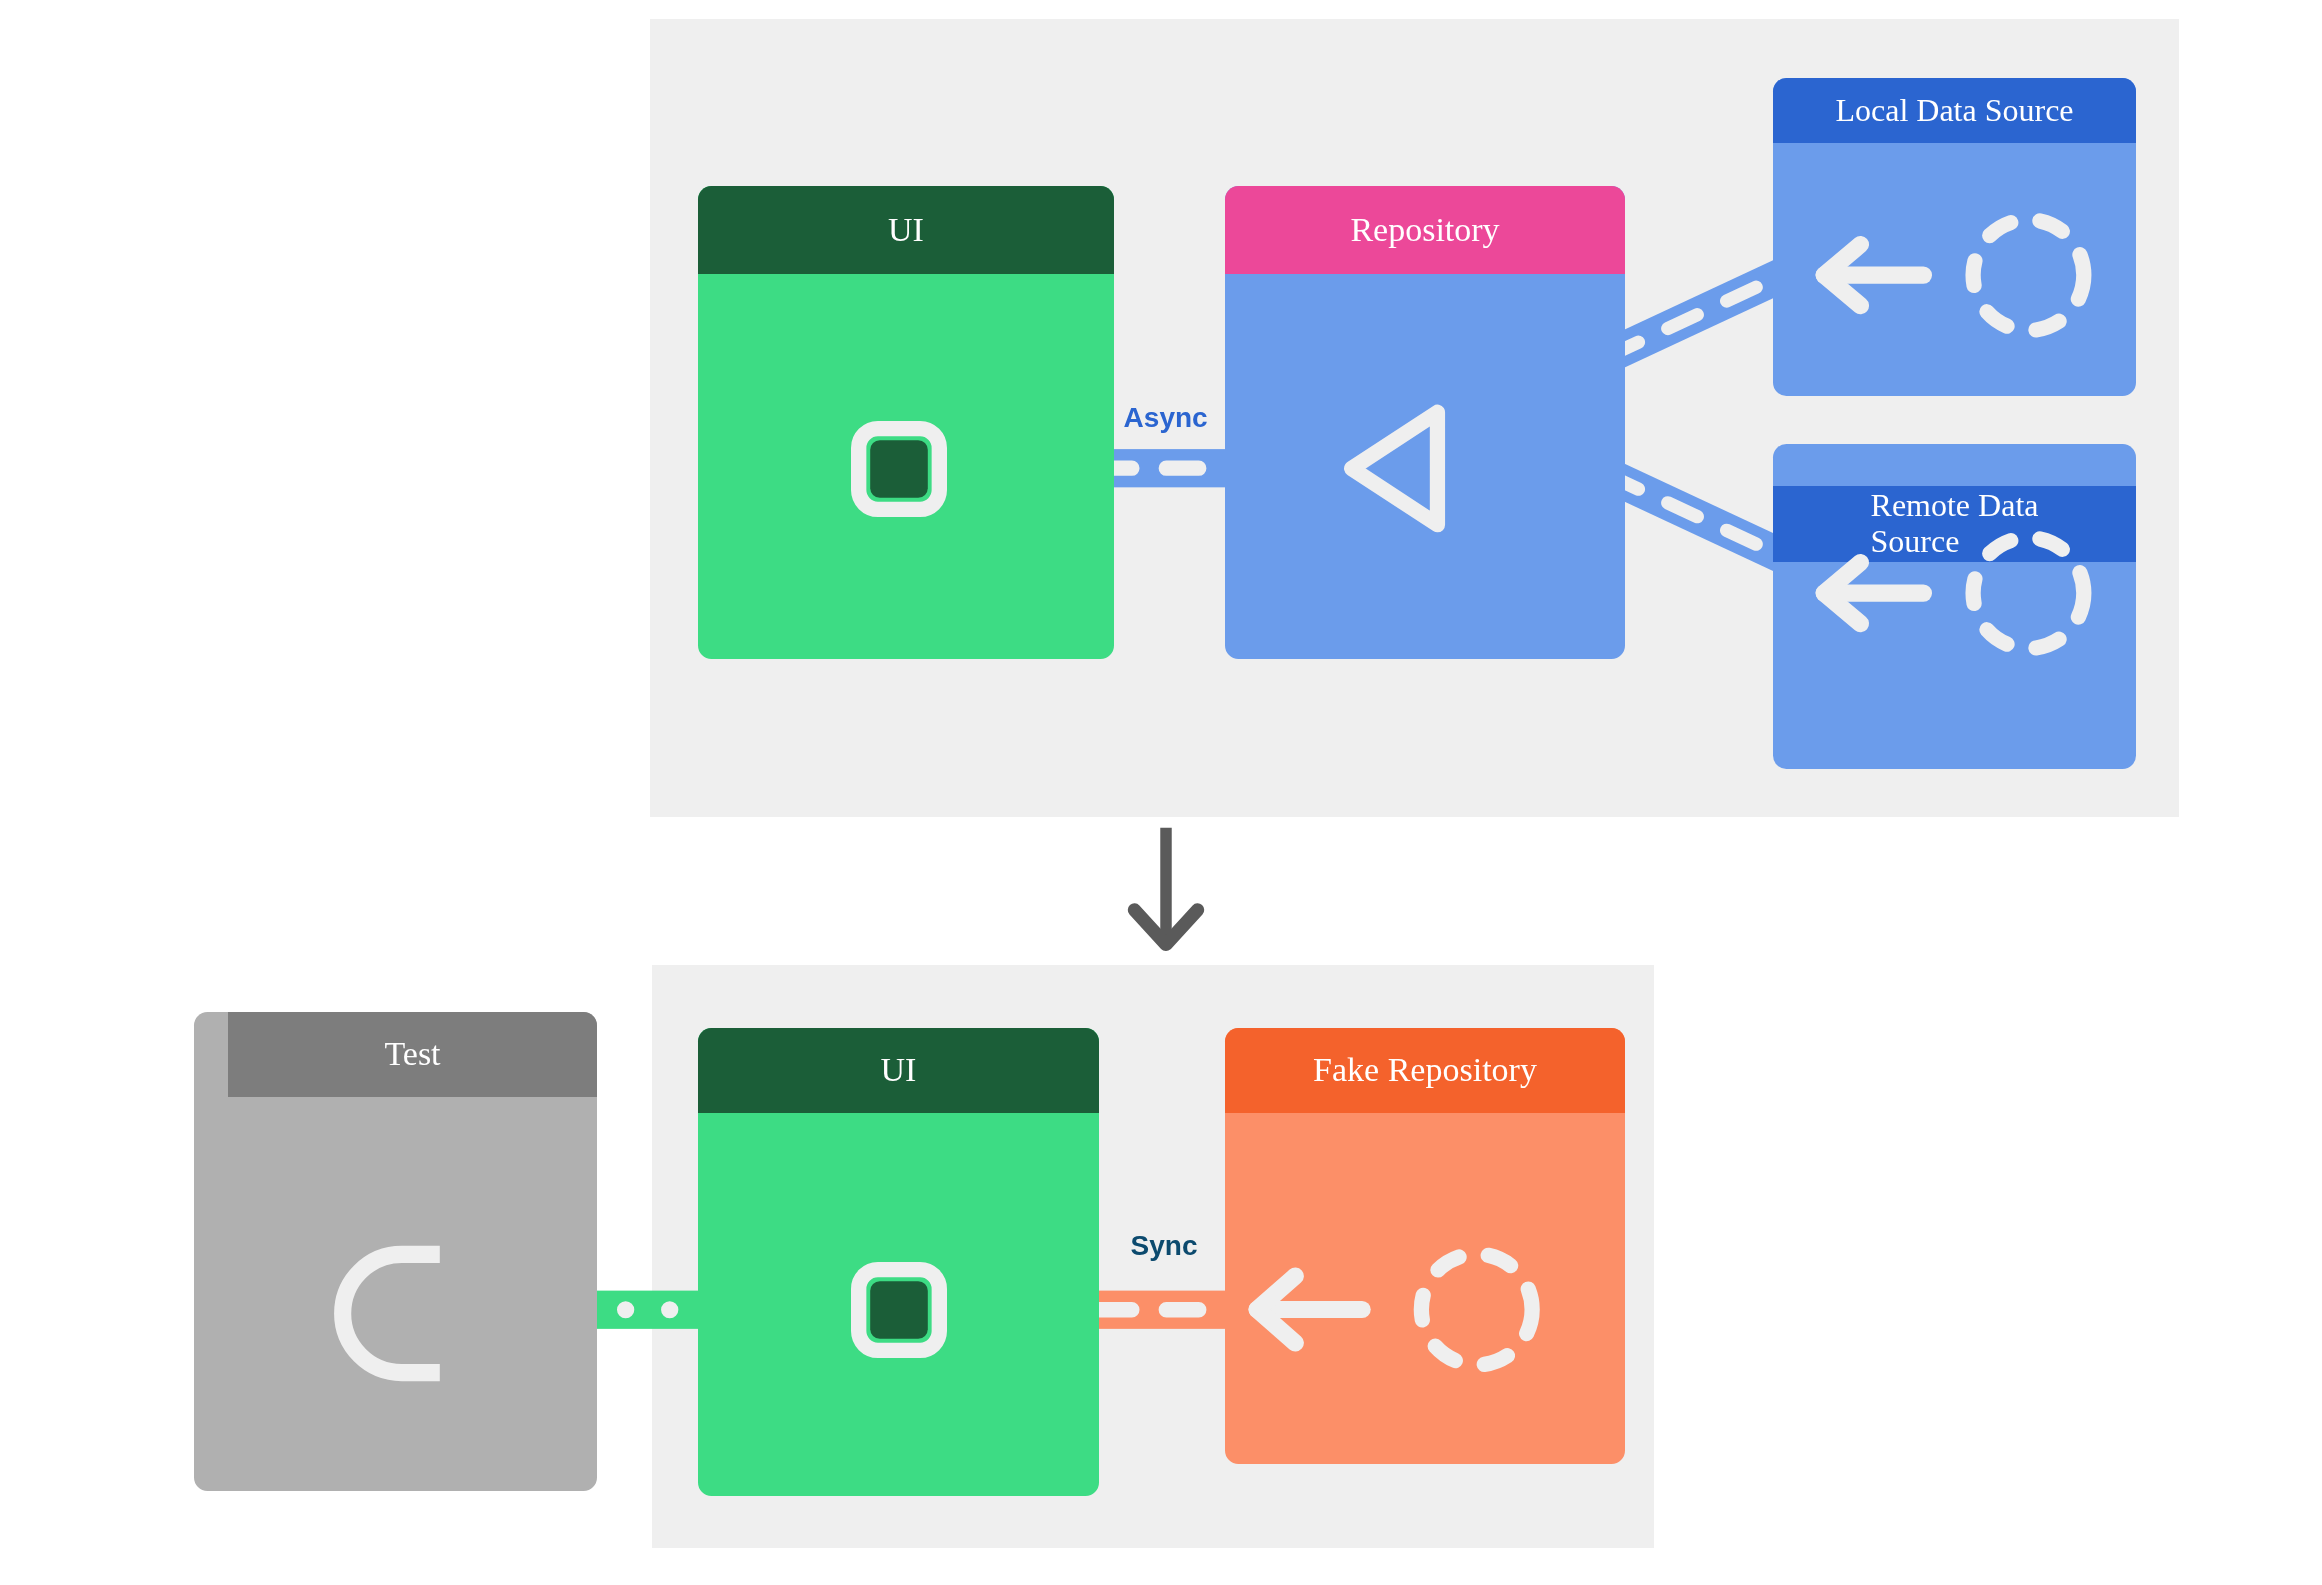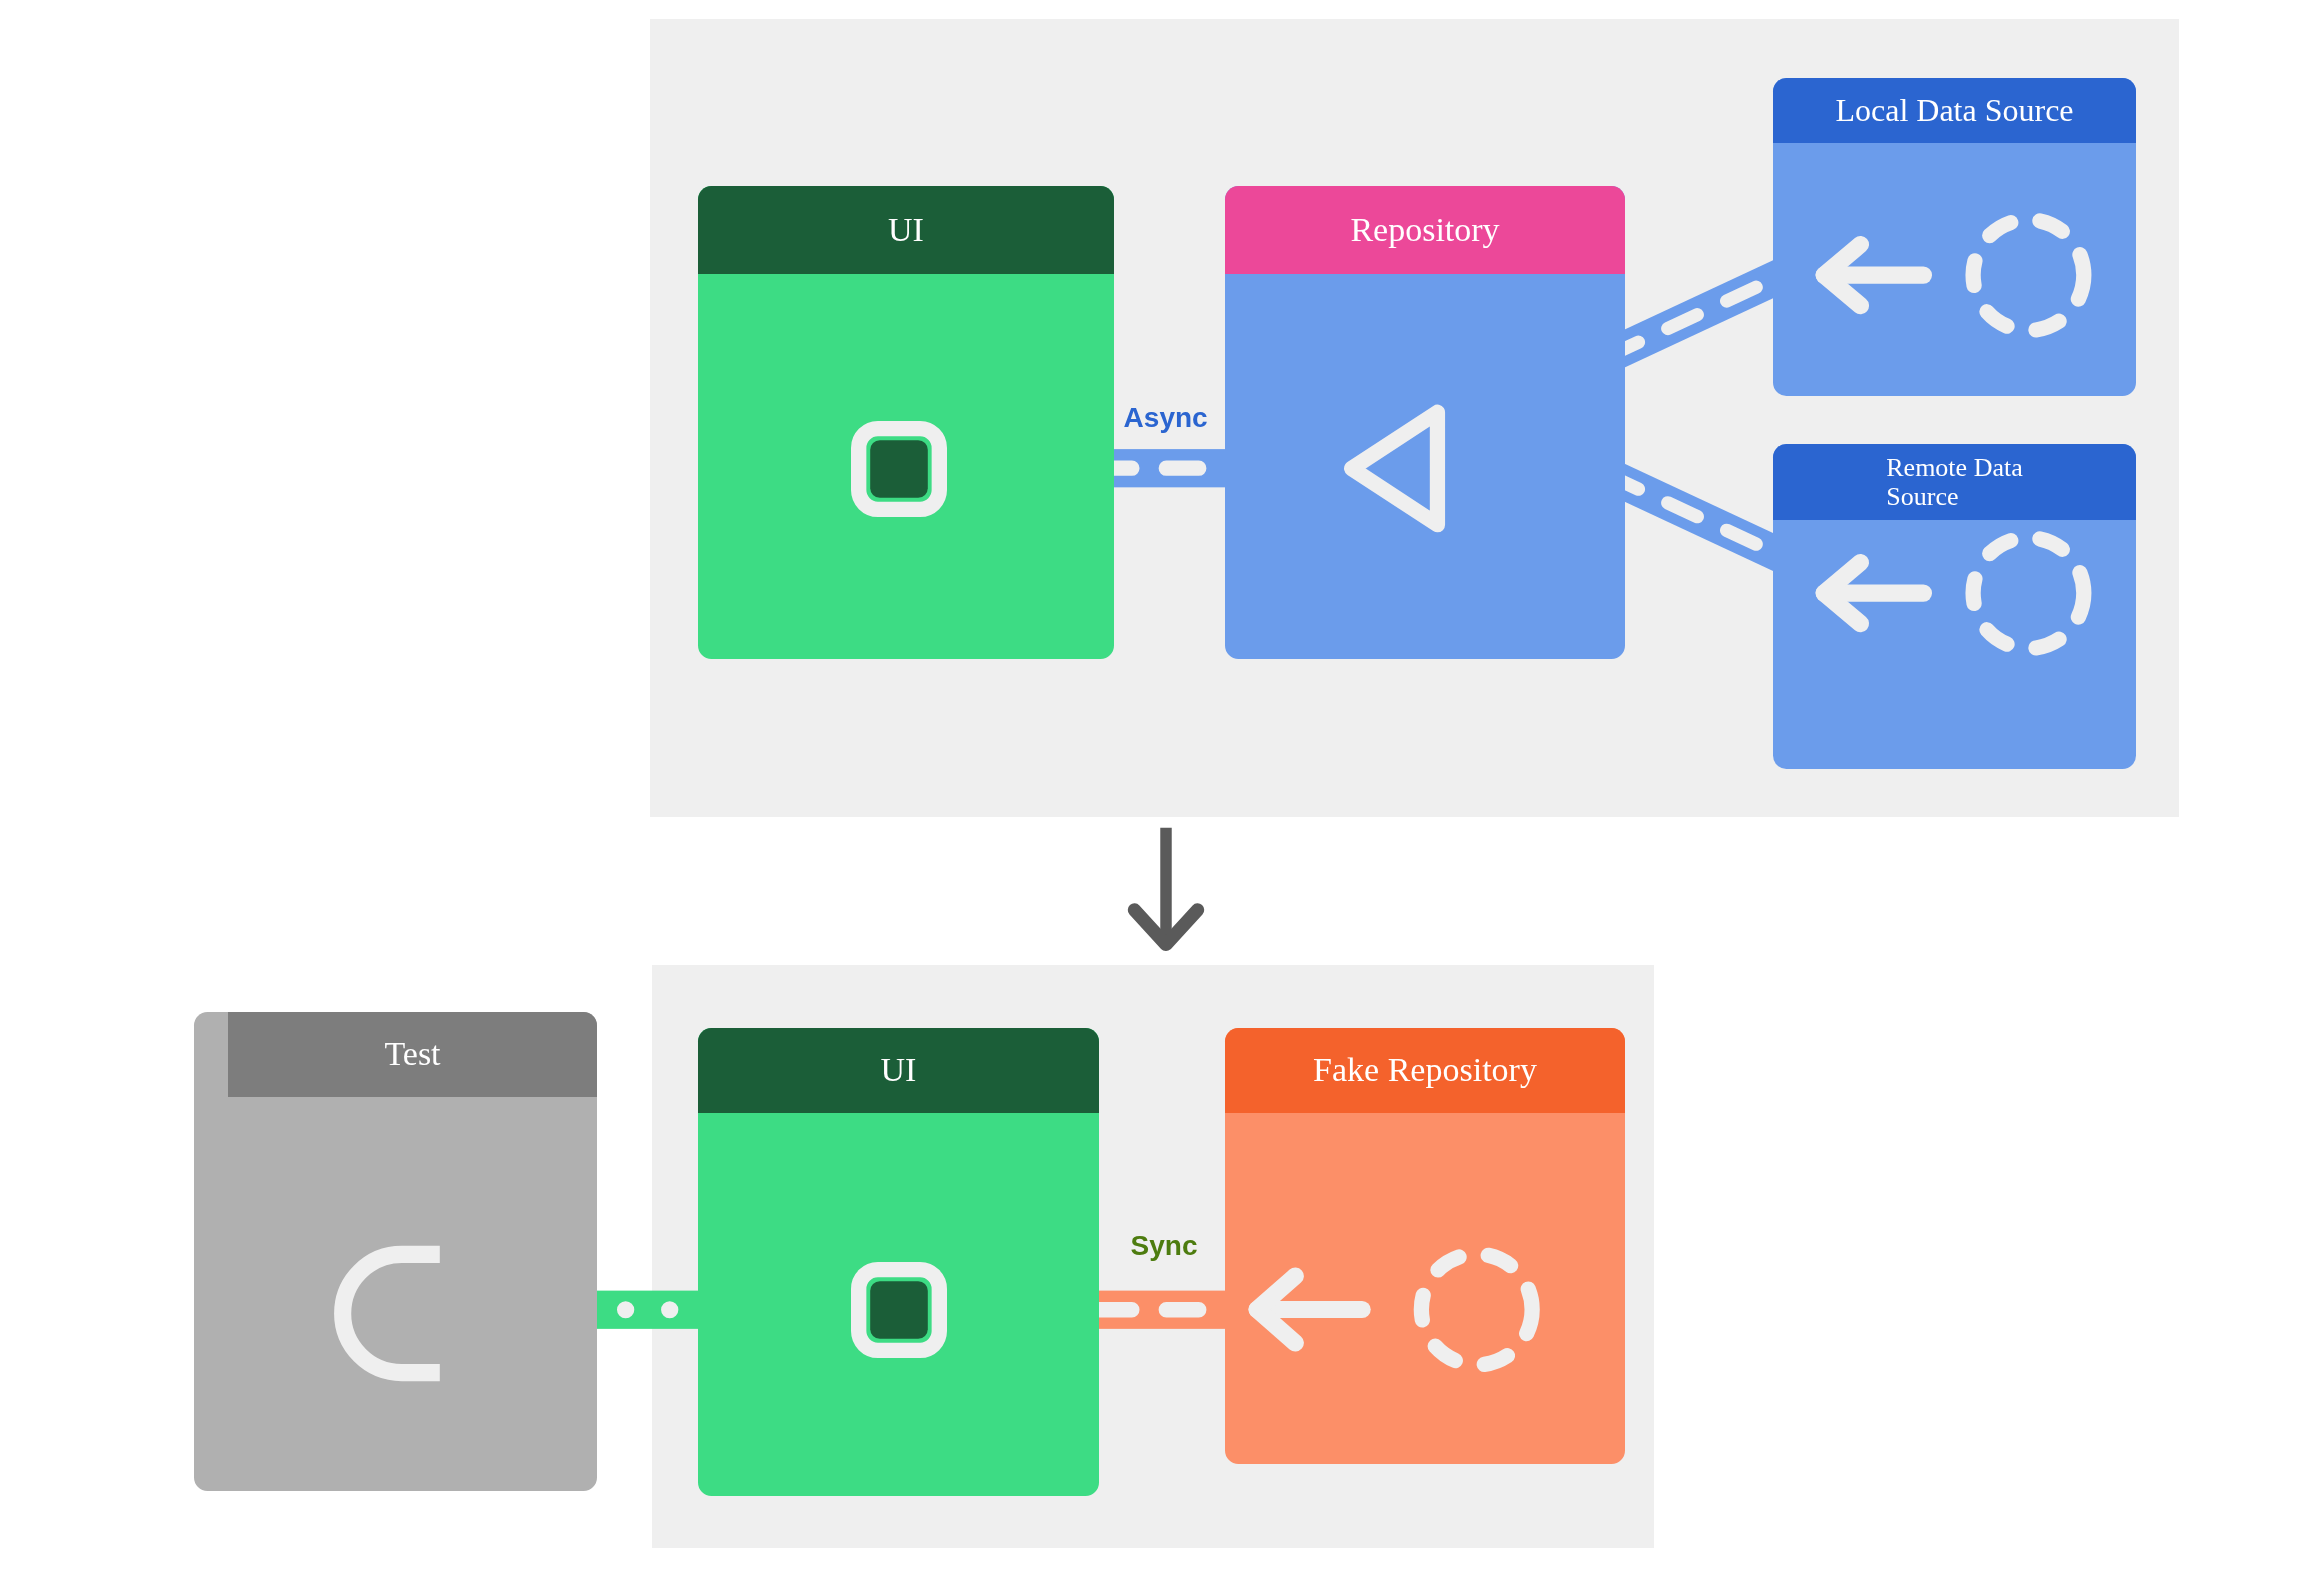--- a/index.html
+++ b/index.html
@@ -53,21 +53,21 @@
 </div>
 <svg class="ic" style="left:1807px;top:206px;width:315px;height:163px;" viewBox="0 0 330 170" width="315" height="163">
   <g>
     <line x1="18" y1="72" x2="122" y2="72" stroke="#EFEFEF" stroke-width="18" stroke-linecap="round"></line>
     <polyline points="56,40 18,72 56,104" fill="none" stroke="#EFEFEF" stroke-width="18" stroke-linecap="round" stroke-linejoin="round"></polyline>
   </g>
   <circle cx="232" cy="72" r="58" fill="none" stroke="#EFEFEF" stroke-width="16" stroke-linecap="round" stroke-dasharray="26 31"></circle>
 </svg>
 
 <div class="node" style="left:1773px;top:444px;width:363px;height:325px;background:#6B9CEB;">
-  <div class="node-header" style="height:76px;background:#2B65D0;font-size:26px;white-space:pre-line;">Remote Data
+  <div class="node-header" style="height:76px;background:#2B65D0;font-size:32px;white-space:pre-line;margin-top:42px;">Remote Data
 Source</div>
 </div>
 <svg class="ic" style="left:1807px;top:524px;width:315px;height:163px;" viewBox="0 0 330 170" width="315" height="163">
   <g>
     <line x1="18" y1="72" x2="122" y2="72" stroke="#EFEFEF" stroke-width="18" stroke-linecap="round"></line>
     <polyline points="56,40 18,72 56,104" fill="none" stroke="#EFEFEF" stroke-width="18" stroke-linecap="round" stroke-linejoin="round"></polyline>
   </g>
   <circle cx="232" cy="72" r="58" fill="none" stroke="#EFEFEF" stroke-width="16" stroke-linecap="round" stroke-dasharray="26 31"></circle>
 </svg>
 
@@ -109,14 +109,14 @@
   <div class="node-header" style="height:85px;background:#F4622C;font-size:34px;">Fake Repository</div>
 </div>
 <svg class="ic" style="left:1238px;top:1228px;width:382px;height:163px;" viewBox="0 0 400 170" width="382" height="163">
   <g>
     <line x1="20" y1="85" x2="130" y2="85" stroke="#EFEFEF" stroke-width="18" stroke-linecap="round"></line>
     <polyline points="60,50 20,85 60,120" fill="none" stroke="#EFEFEF" stroke-width="18" stroke-linecap="round" stroke-linejoin="round"></polyline>
   </g>
   <circle cx="250" cy="85" r="58" fill="none" stroke="#EFEFEF" stroke-width="16" stroke-linecap="round" stroke-dasharray="26 31"></circle>
 </svg>
 
-<div class="edge-label" style="left:1123px;top:1228px;color:#4d7c0f;">Sync</div>
+<div class="edge-label" style="left:1123px;top:1228px;color:#0c4a6e;">Sync</div>
 
 
 </body></html>

